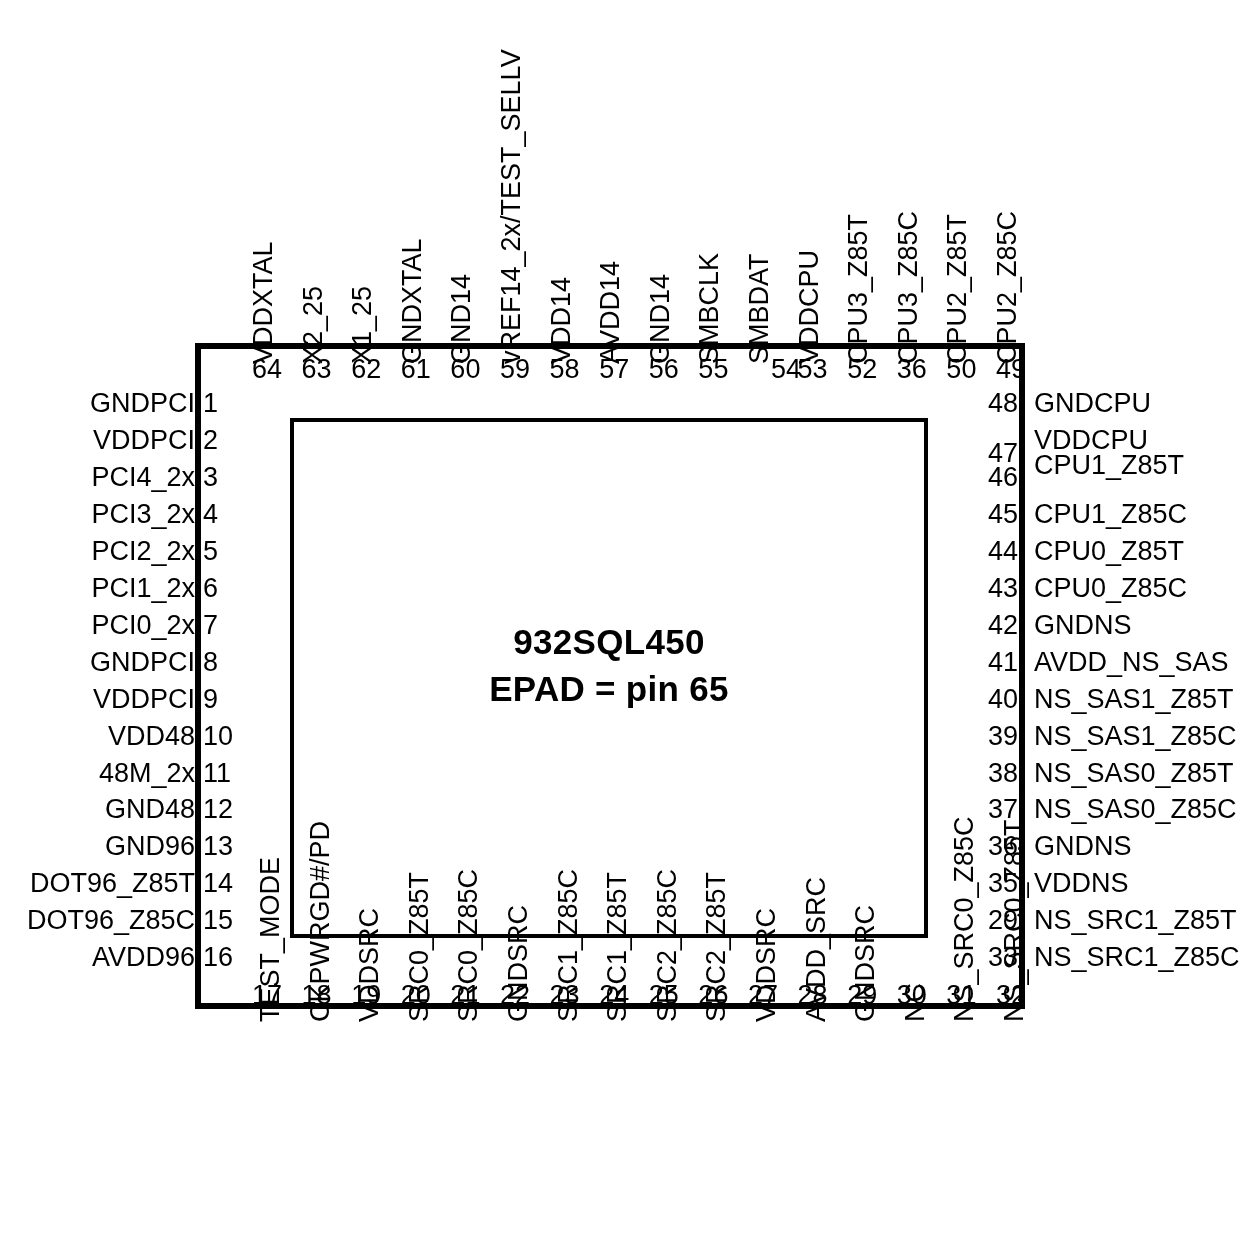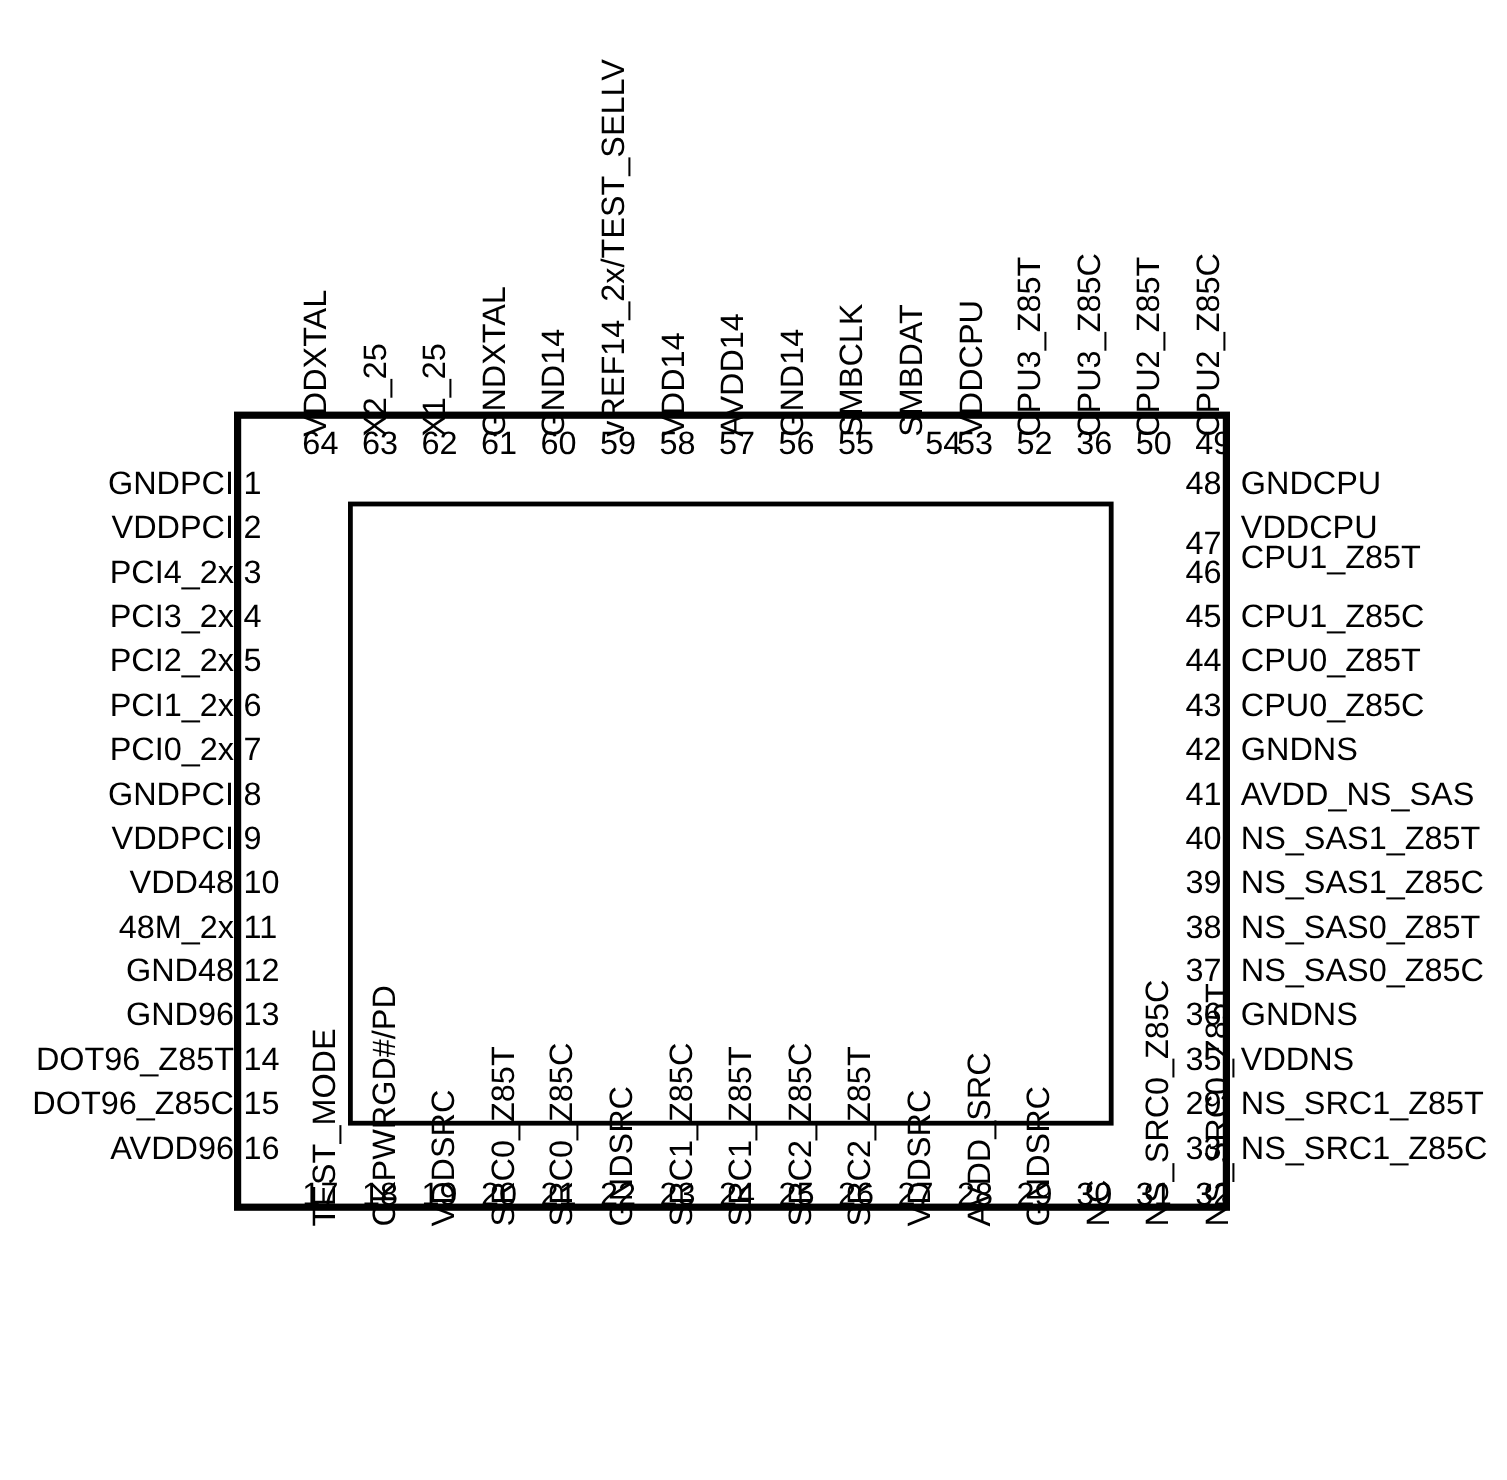--- a/index.html
+++ b/index.html
@@ -115,20 +115,24 @@
   }
 </style>
 </head>
 <body>
 
 <div id="diagram">
 
   <div class="outer-box"></div>
   <div class="inner-box"></div>
 
+  <div class="center-text">
+    <div>932SQL450</div>
+    <div>EPAD = pin 65</div>
+  </div>
 
   <div id="pin-layer">
       <div class="pin-label left-label" style="top: 403px;">GNDPCI</div>
       <div class="pin-num  left-num" style="top: 403px;">1</div>
       <div class="pin-label left-label" style="top: 439.95px;">VDDPCI</div>
       <div class="pin-num  left-num" style="top: 439.95px;">2</div>
       <div class="pin-label left-label" style="top: 476.9px;">PCI4_2x</div>
       <div class="pin-num  left-num" style="top: 476.9px;">3</div>
       <div class="pin-label left-label" style="top: 513.85px;">PCI3_2x</div>
       <div class="pin-num  left-num" style="top: 513.85px;">4</div>

